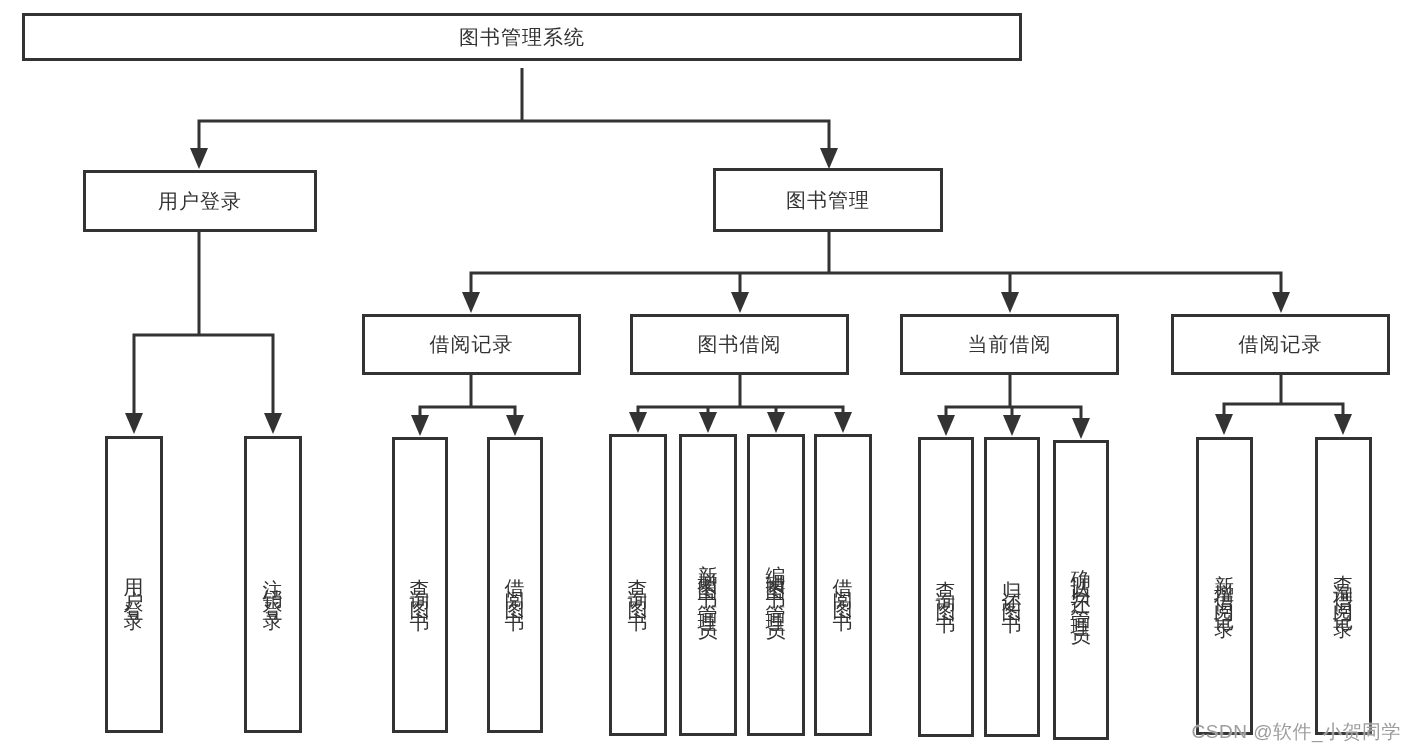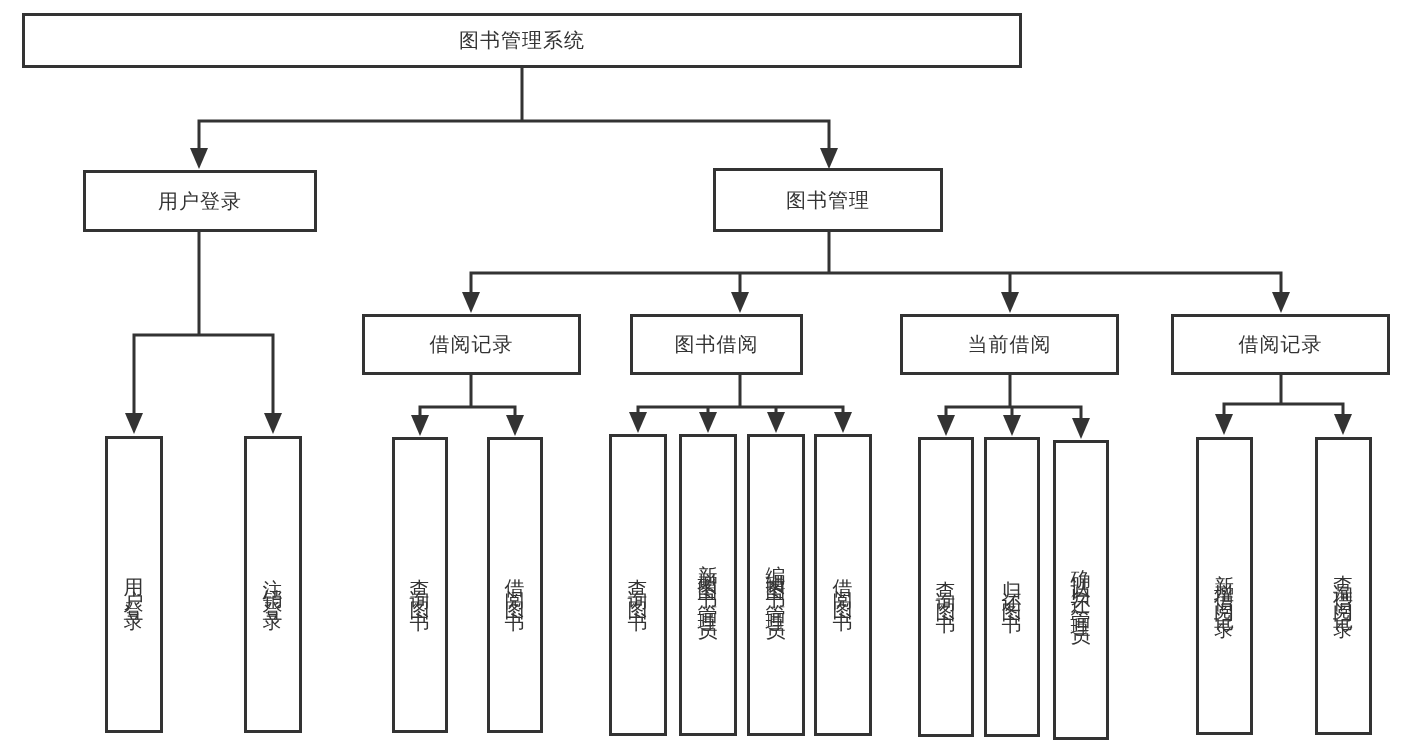--- a/index.html
+++ b/index.html
@@ -103,27 +103,27 @@
       <polygon points="1072,418 1090,418 1081,439"></polygon>
     </g>
 
     <g>
       <path d="M1281,375 V404 M1224,415 V404 H1343 V415"></path>
       <polygon points="1215,414 1233,414 1224,435"></polygon>
       <polygon points="1334,414 1352,414 1343,435"></polygon>
     </g>
   </svg>
 
-  <div class="node" style="left:22px;top:13px;width:1000px;height:55px">图书管理系统</div>
+  <div class="node" style="left:22px;top:13px;width:1000px;height:48px">图书管理系统</div>
 
   <div class="node" style="left:83px;top:170px;width:234px;height:62px">用户登录</div>
   <div class="node" style="left:713px;top:168px;width:230px;height:64px">图书管理</div>
 
   <div class="node" style="left:362px;top:314px;width:219px;height:61px">借阅记录</div>
-  <div class="node" style="left:630px;top:314px;width:173px;height:61px">图书借阅</div>
+  <div class="node" style="left:630px;top:314px;width:219px;height:61px">图书借阅</div>
   <div class="node" style="left:1171px;top:314px;width:219px;height:61px">借阅记录</div>
   <div class="node" style="left:900px;top:314px;width:219px;height:61px">当前借阅</div>
 
   <div class="leaf" style="left:105px;top:436px;width:58px;height:297px">
     <span class="vtext">用户登录</span>
   </div>
   <div class="leaf" style="left:244px;top:436px;width:58px;height:297px">
     <span class="vtext">注销登录</span>
   </div>
 
@@ -157,13 +157,14 @@
     <span class="vtext" style="letter-spacing:8px">确认归还（管理员）</span>
   </div>
 
   <div class="leaf" style="left:1196px;top:437px;width:57px;height:298px">
     <span class="vtext" style="letter-spacing:9px">新增借阅记录</span>
   </div>
   <div class="leaf" style="left:1315px;top:437px;width:57px;height:298px">
     <span class="vtext" style="letter-spacing:9px">查询借阅记录</span>
   </div>
 
+  <div class="watermark">CSDN @软件_小贺同学</div>
 </div>
 
 </body></html>

